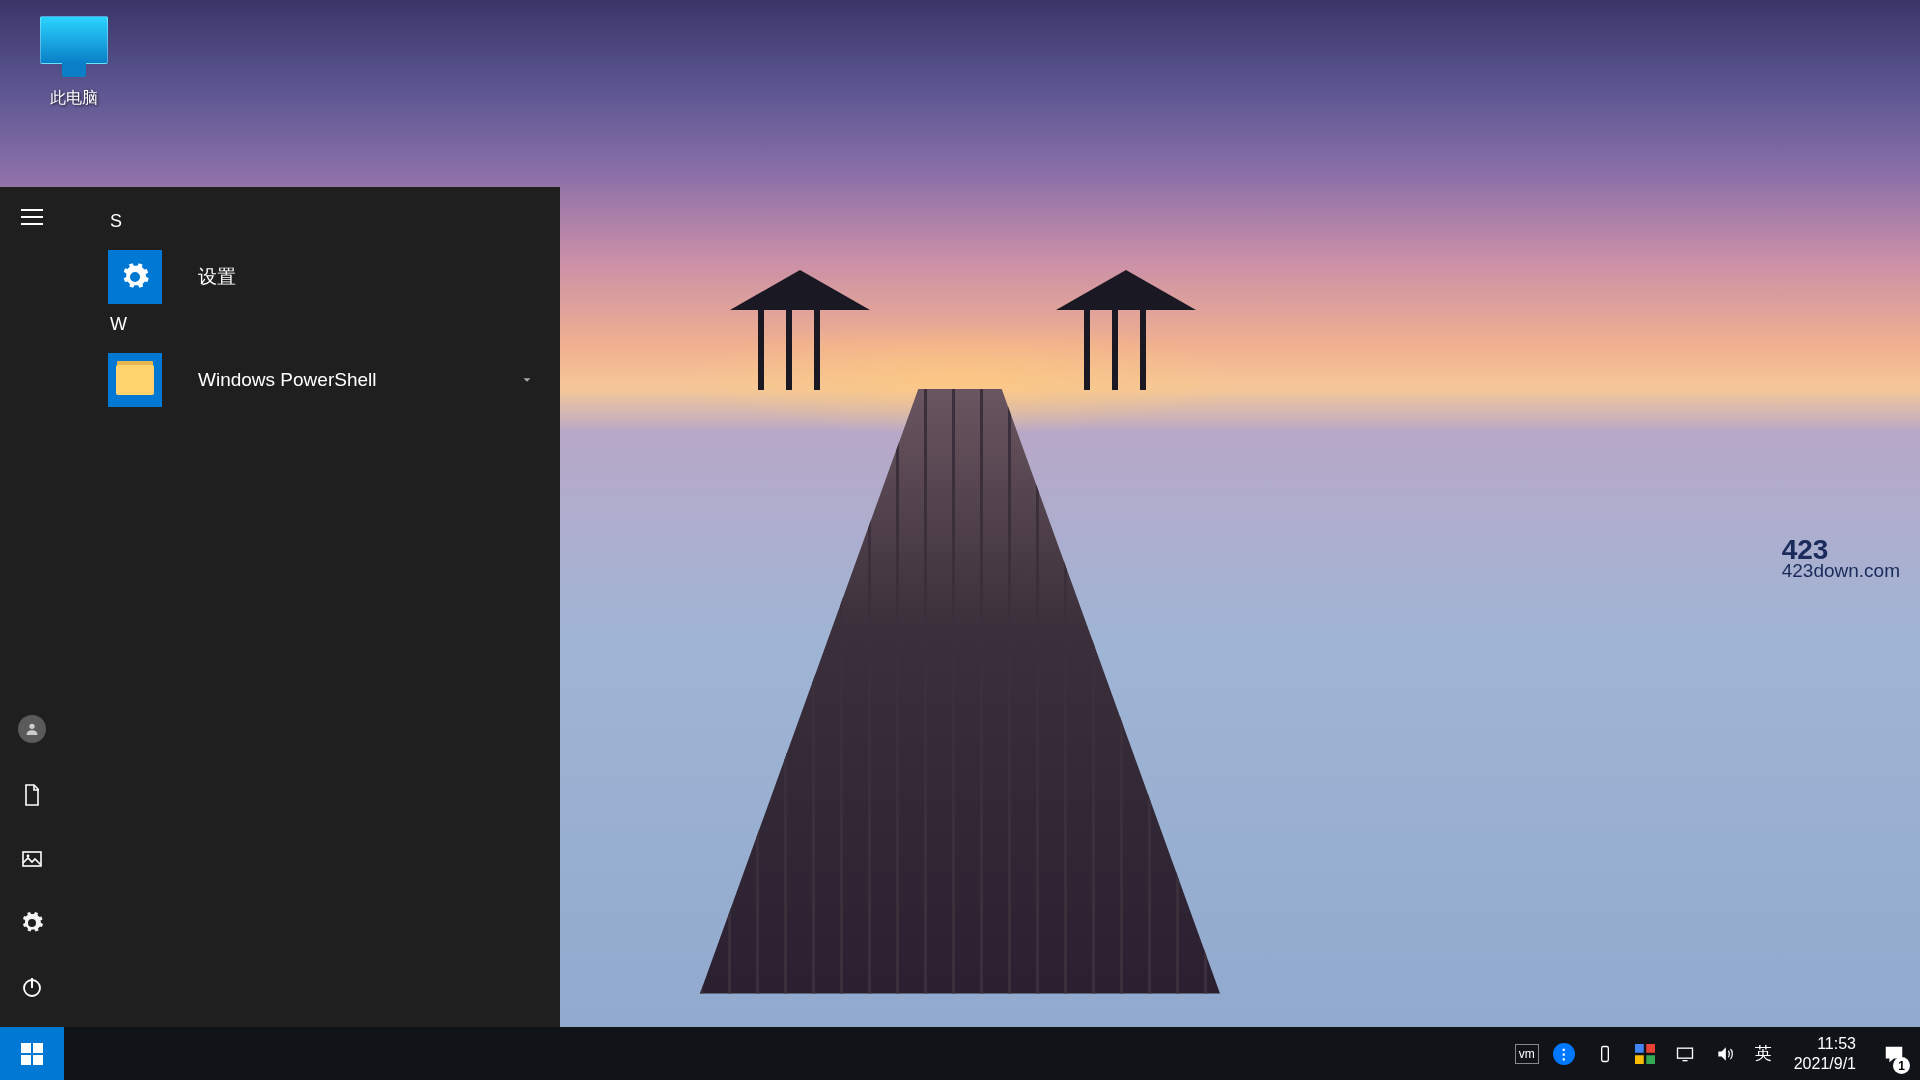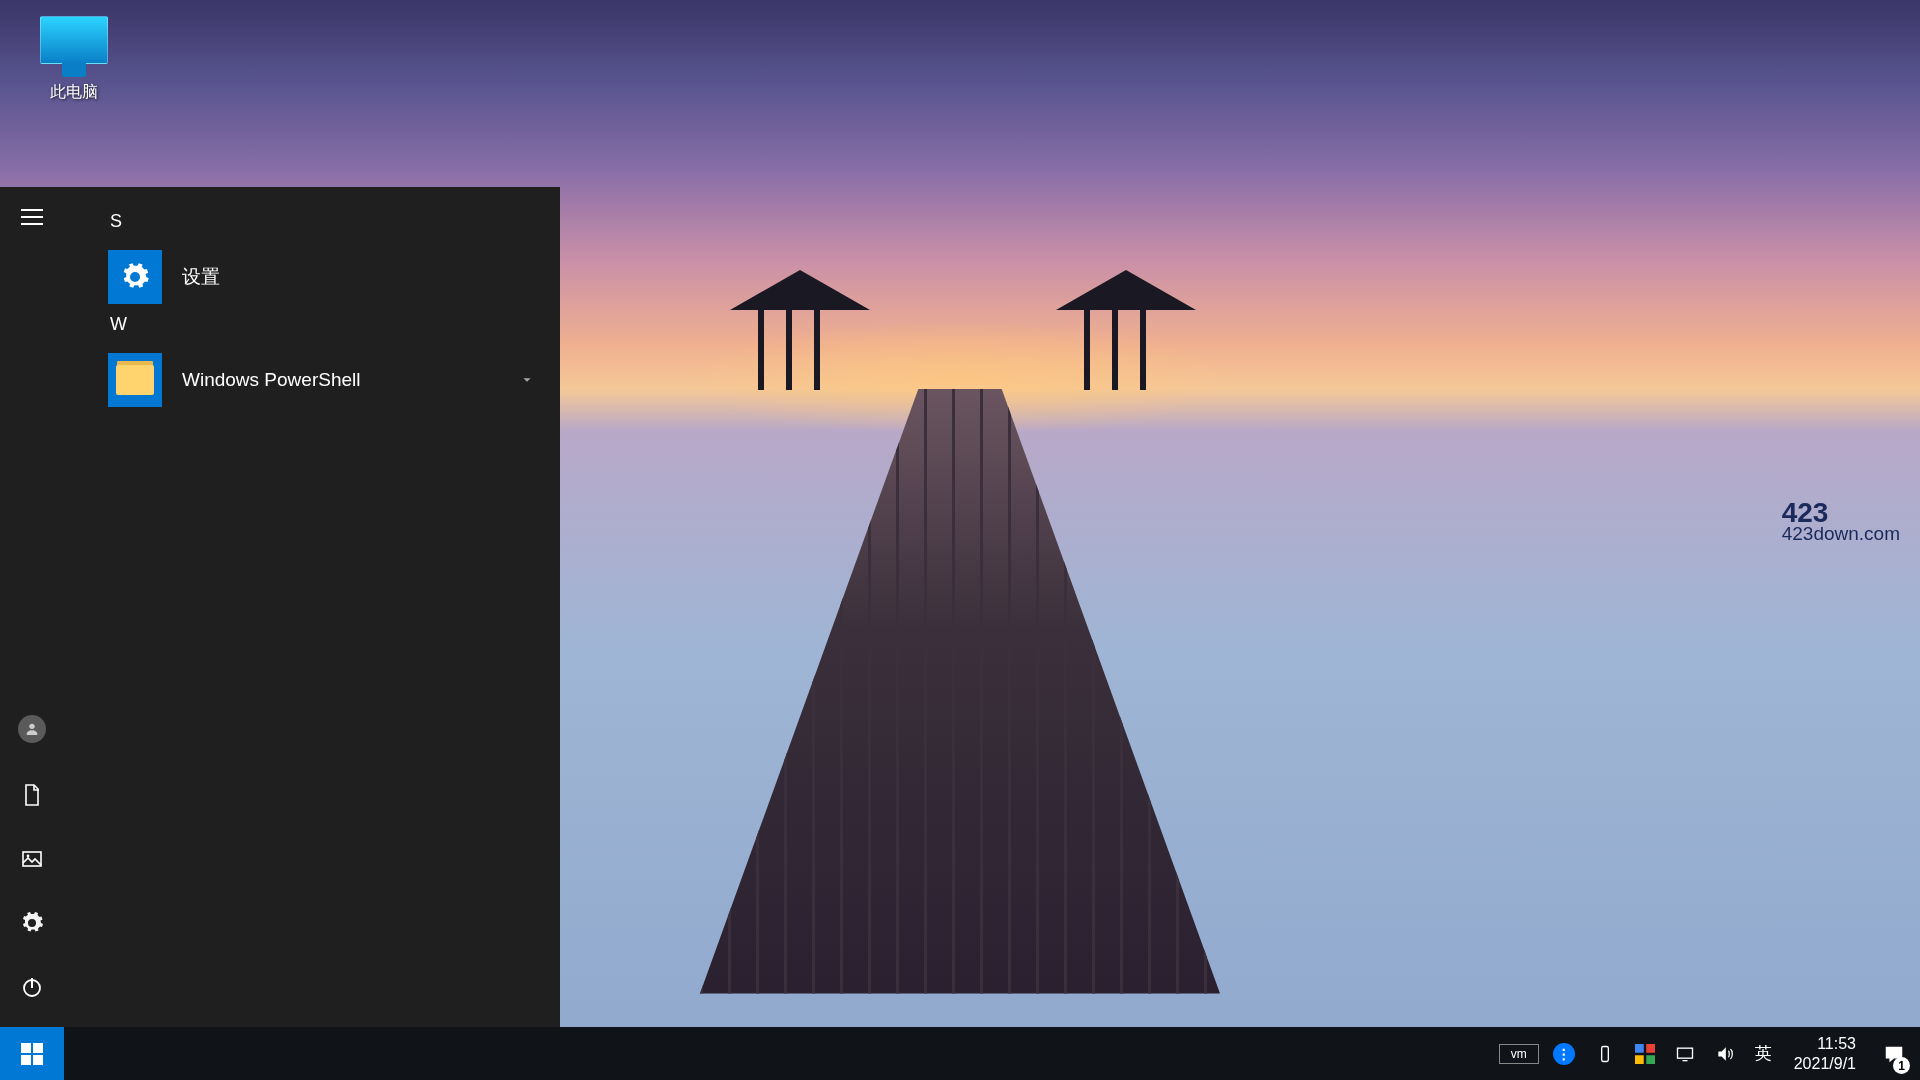--- a/index.html
+++ b/index.html
@@ -12,39 +12,39 @@
 background:repeating-linear-gradient(90deg,#3a2f3a 0 3px,transparent 3px 28px),
 linear-gradient(180deg,#6a5560 0%,#3a2f3a 40%,#2a2030 100%);
 clip-path:polygon(42% 0,58% 0,100% 100%,0 100%)}
 .pav{position:absolute;top:25%;width:140px;height:140px}
 .pav.l{left:38%}
 .pav.r{left:55%}
 .pav::before{content:"";position:absolute;top:0;left:50%;transform:translateX(-50%);
 border-left:70px solid transparent;border-right:70px solid transparent;border-bottom:40px solid #1a1822}
 .pav::after{content:"";position:absolute;top:40px;left:20%;width:60%;height:80px;
 background:repeating-linear-gradient(90deg,#1a1822 0 6px,transparent 6px 28px)}
-.watermark{position:absolute;right:20px;top:500px;color:#1a2a5a;font-weight:900;font-size:28px;line-height:.9}
+.watermark{position:absolute;right:20px;top:537px;color:#1a2a5a;font-weight:900;font-size:28px;line-height:.9}
 .watermark small{display:block;font-size:19px;font-weight:400}
 
-.icon-item{position:absolute;top:16px;left:24px;width:100px;display:flex;flex-direction:column;align-items:center;gap:18px;cursor:pointer}
+.icon-item{position:absolute;top:16px;left:24px;width:100px;display:flex;flex-direction:column;align-items:center;gap:24px;cursor:pointer}
 .icon-item .mon{width:68px;height:48px;background:linear-gradient(180deg,#2bd4ff,#0a7fc8);border:1px solid rgba(255,255,255,.3);border-radius:2px;position:relative}
 .icon-item .mon::after{content:"";position:absolute;top:100%;left:50%;transform:translateX(-50%);width:24px;height:14px;background:#0a7fc8;border-radius:0 0 2px 2px}
 .icon-item span{color:#fff;font-size:16px;text-shadow:1px 1px 3px rgba(0,0,0,.8)}
 
 .start{position:absolute;left:0;bottom:53px;width:560px;height:840px;background:#1f1f1f;color:#fff;display:flex}
 .rail{width:64px;display:flex;flex-direction:column;align-items:center}
 .rail-top{padding-top:22px}
 .rail-bot{margin-top:auto;display:flex;flex-direction:column;align-items:center;gap:40px;padding-bottom:28px}
 .burger{width:22px;height:16px;display:flex;flex-direction:column;justify-content:space-between;cursor:pointer}
 .burger i{height:2px;background:#fff;display:block}
 .rico{width:24px;height:24px;cursor:pointer;display:flex;align-items:center;justify-content:center}
 .avatar{width:28px;height:28px;border-radius:50%;background:#5a5a5a;display:flex;align-items:center;justify-content:center}
 .list{flex:1;padding:18px 8px 0 44px}
 .hdr{font-size:18px;font-weight:400;padding:6px 0 14px 2px;color:#fff}
-.row{display:flex;align-items:center;height:62px;cursor:pointer;gap:20px;padding-right:18px}
+.row{display:flex;align-items:center;height:62px;cursor:pointer;gap:36px;padding-right:18px}
 .tile{width:54px;height:54px;background:#0078d4;display:flex;align-items:center;justify-content:center;flex-shrink:0}
 .tile.folder::before{content:"";width:38px;height:30px;background:#ffd36e;border-radius:2px;box-shadow:0 -5px 0 -1px #e8b850}
 .tile.gear svg{width:30px;height:30px;fill:#fff}
 .row .lbl{font-size:19px;flex:1}
 .chev{color:#aaa}
 
 .taskbar{position:absolute;left:0;bottom:0;width:100%;height:53px;background:#101318;display:flex;align-items:center;color:#fff}
 .startbtn{width:64px;height:100%;background:#0078d4;display:flex;align-items:center;justify-content:center;cursor:pointer}
 .win{width:22px;height:22px;display:grid;grid-template:1fr 1fr/1fr 1fr;gap:2px}
 .win i{background:#fff}
@@ -143,21 +143,21 @@
   <div class="taskbar">
     <div class="startbtn">
       <div class="win">
           <i></i>
           <i></i>
           <i></i>
           <i></i>
         </div>
     </div>
     <div class="tray">
-      <div class="tic" style="font-size:12px;border:1px solid #888;padding:2px 11px;height:auto;margin-right:4px">vm</div>
+      <div class="tic" style="font-size:12px;border:1px solid #888;padding:2px 3px;height:auto;margin-right:4px">vm</div>
       <div class="tic">
           <div class="bt">⋮</div>
         </div>
       <div class="tic">
         <svg viewBox="0 0 24 24">
             <rect x="8" y="3" width="8" height="18" rx="2" fill="none" stroke="#fff" stroke-width="1.6"></rect>
           </svg>
       </div>
       <div class="tic">
         <svg viewBox="0 0 16 16" width="18" height="18">

